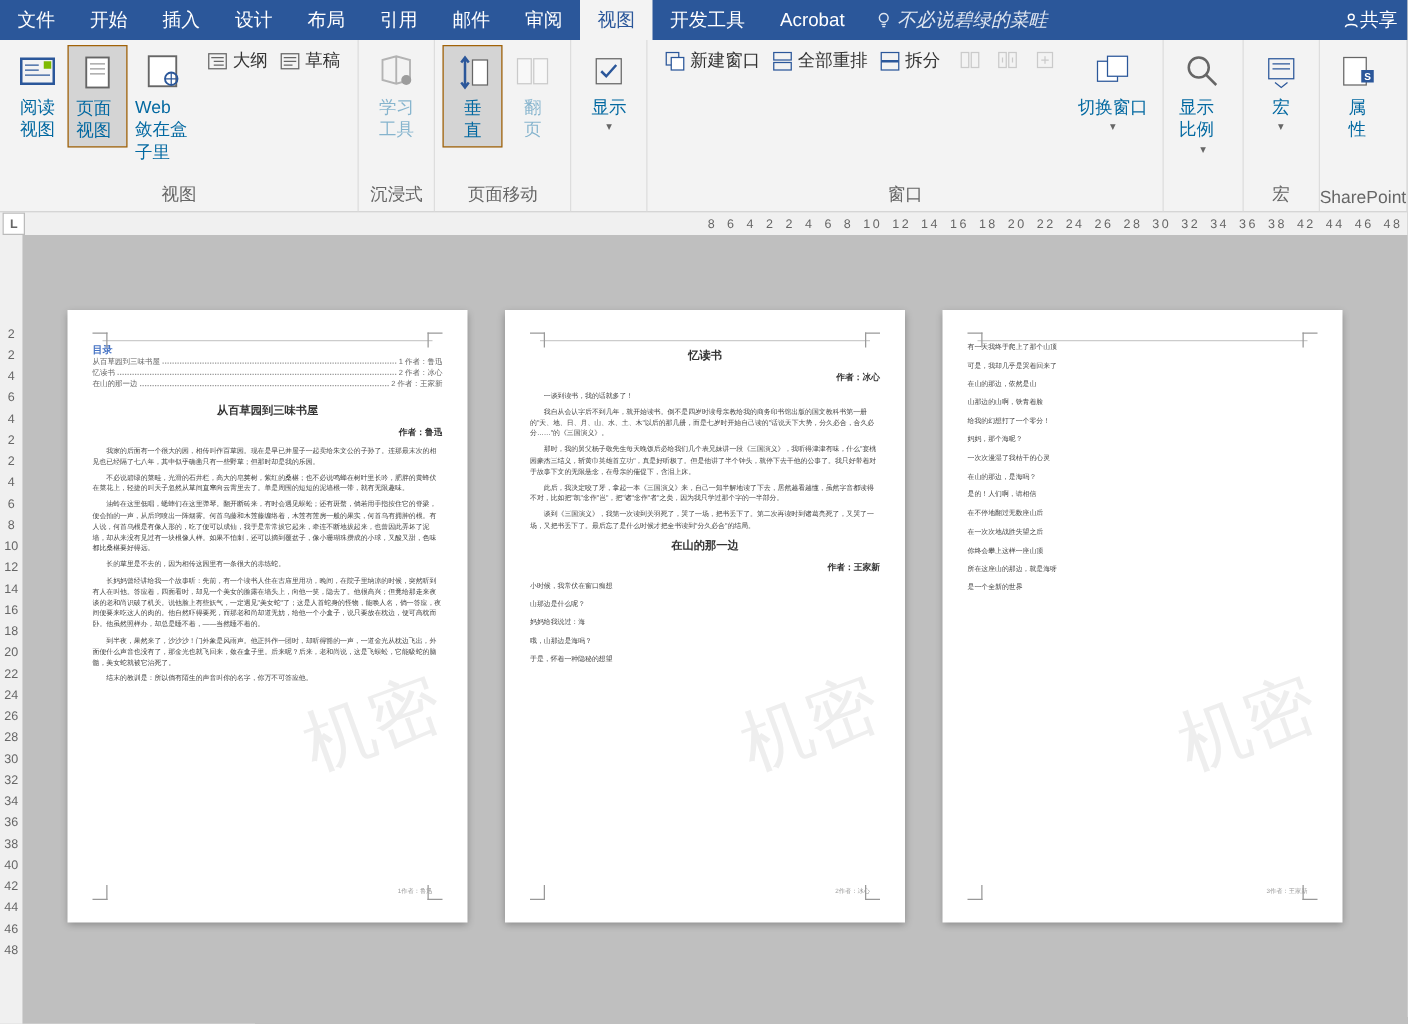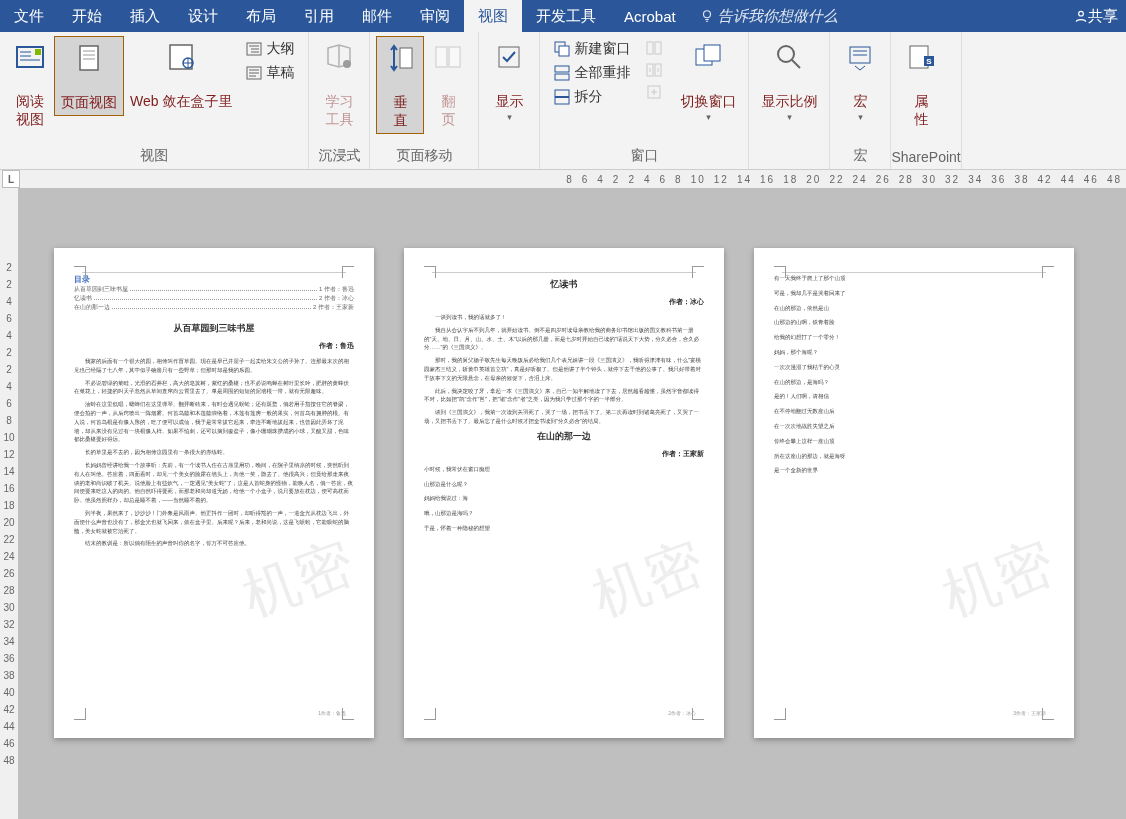--- a/index.html
+++ b/index.html
@@ -10,22 +10,22 @@
 .menubar .tell{margin-left:10px;display:flex;align-items:center;opacity:.85;font-style:italic}
 .menubar .tell svg{margin-right:4px}
 .menubar .share{margin-left:auto;display:flex;align-items:center;padding:0 8px}
 .ribbon{background:#f3f3f3;height:138px;border-bottom:1px solid #ccc;display:flex}
 .group{display:flex;flex-direction:column;height:100%;border-right:1px solid #ddd}
 .group-body{flex:1;display:flex;align-items:flex-start;padding:4px 6px}
 .group-label{text-align:center;font-size:14px;color:#666;padding:2px 0 4px}
 .vbtn{display:flex;flex-direction:column;align-items:center;justify-content:flex-start;padding:4px 6px;cursor:pointer;min-width:48px}
 .vbtn.active{background:#d4d4d4;border:1px solid #a16207}
 .vbtn.disabled{opacity:.45}
-.vbtn .label{font-size:14px;color:#7f1d1d;text-align:center;margin-top:18px;line-height:1.3}
-.vstack{display:flex;flex-direction:column;gap:2px;padding:2px 4px}
+.vbtn .label{font-size:14px;color:#0369a1;margin-top:2px;line-height:1.3}
+.vstack{display:flex;flex-direction:row;gap:2px;padding:2px 4px}
 .hitem{display:flex;align-items:center;font-size:14px;color:#333;padding:2px 4px;cursor:pointer;white-space:nowrap}
 .hitem svg{margin-right:4px}
 .iconbox{width:34px;height:34px;display:flex;align-items:center;justify-content:center}
 .dd::after{content:"▾";font-size:9px;color:#666;margin-top:2px}
 .ruler-h{height:18px;background:#f0f0f0;font-size:10px;color:#666;display:flex;align-items:center;position:relative}
 .ruler-h .corner{width:18px;height:18px;border:1px solid #bbb;background:#fff;margin-left:2px;display:flex;align-items:center;justify-content:center;font-weight:bold}
 .ruler-h .nums{position:absolute;right:4px;display:flex;gap:8px;letter-spacing:2px}
 .ruler-v{width:18px;background:#f0f0f0;font-size:10px;color:#666;display:flex;flex-direction:column;align-items:center;gap:6px;padding-top:74px}
 .ruler-v span{transform:none}
 .workspace{display:flex;height:631px}
@@ -61,21 +61,21 @@
   <div class="tab">邮件</div>
   <div class="tab">审阅</div>
   <div class="tab active">视图</div>
   <div class="tab">开发工具</div>
   <div class="tab">Acrobat</div>
   <div class="tell">
     <svg width="14" height="14" viewBox="0 0 24 24" fill="none" stroke="#fff" stroke-width="2">
         <circle cx="12" cy="9" r="6"></circle>
         <path d="M9 18h6M10 21h4"></path>
       </svg>
-    <span>告诉我你想做什么</span>
+    <span>不必说碧绿的菜畦</span>
   </div>
   <div class="share">
     <svg width="14" height="14" viewBox="0 0 24 24" fill="none" stroke="#fff" stroke-width="2">
         <circle cx="12" cy="8" r="4"></circle>
         <path d="M4 22c0-5 16-5 16 0"></path>
       </svg>
     <span>共享</span>
   </div>
 </div>
 

